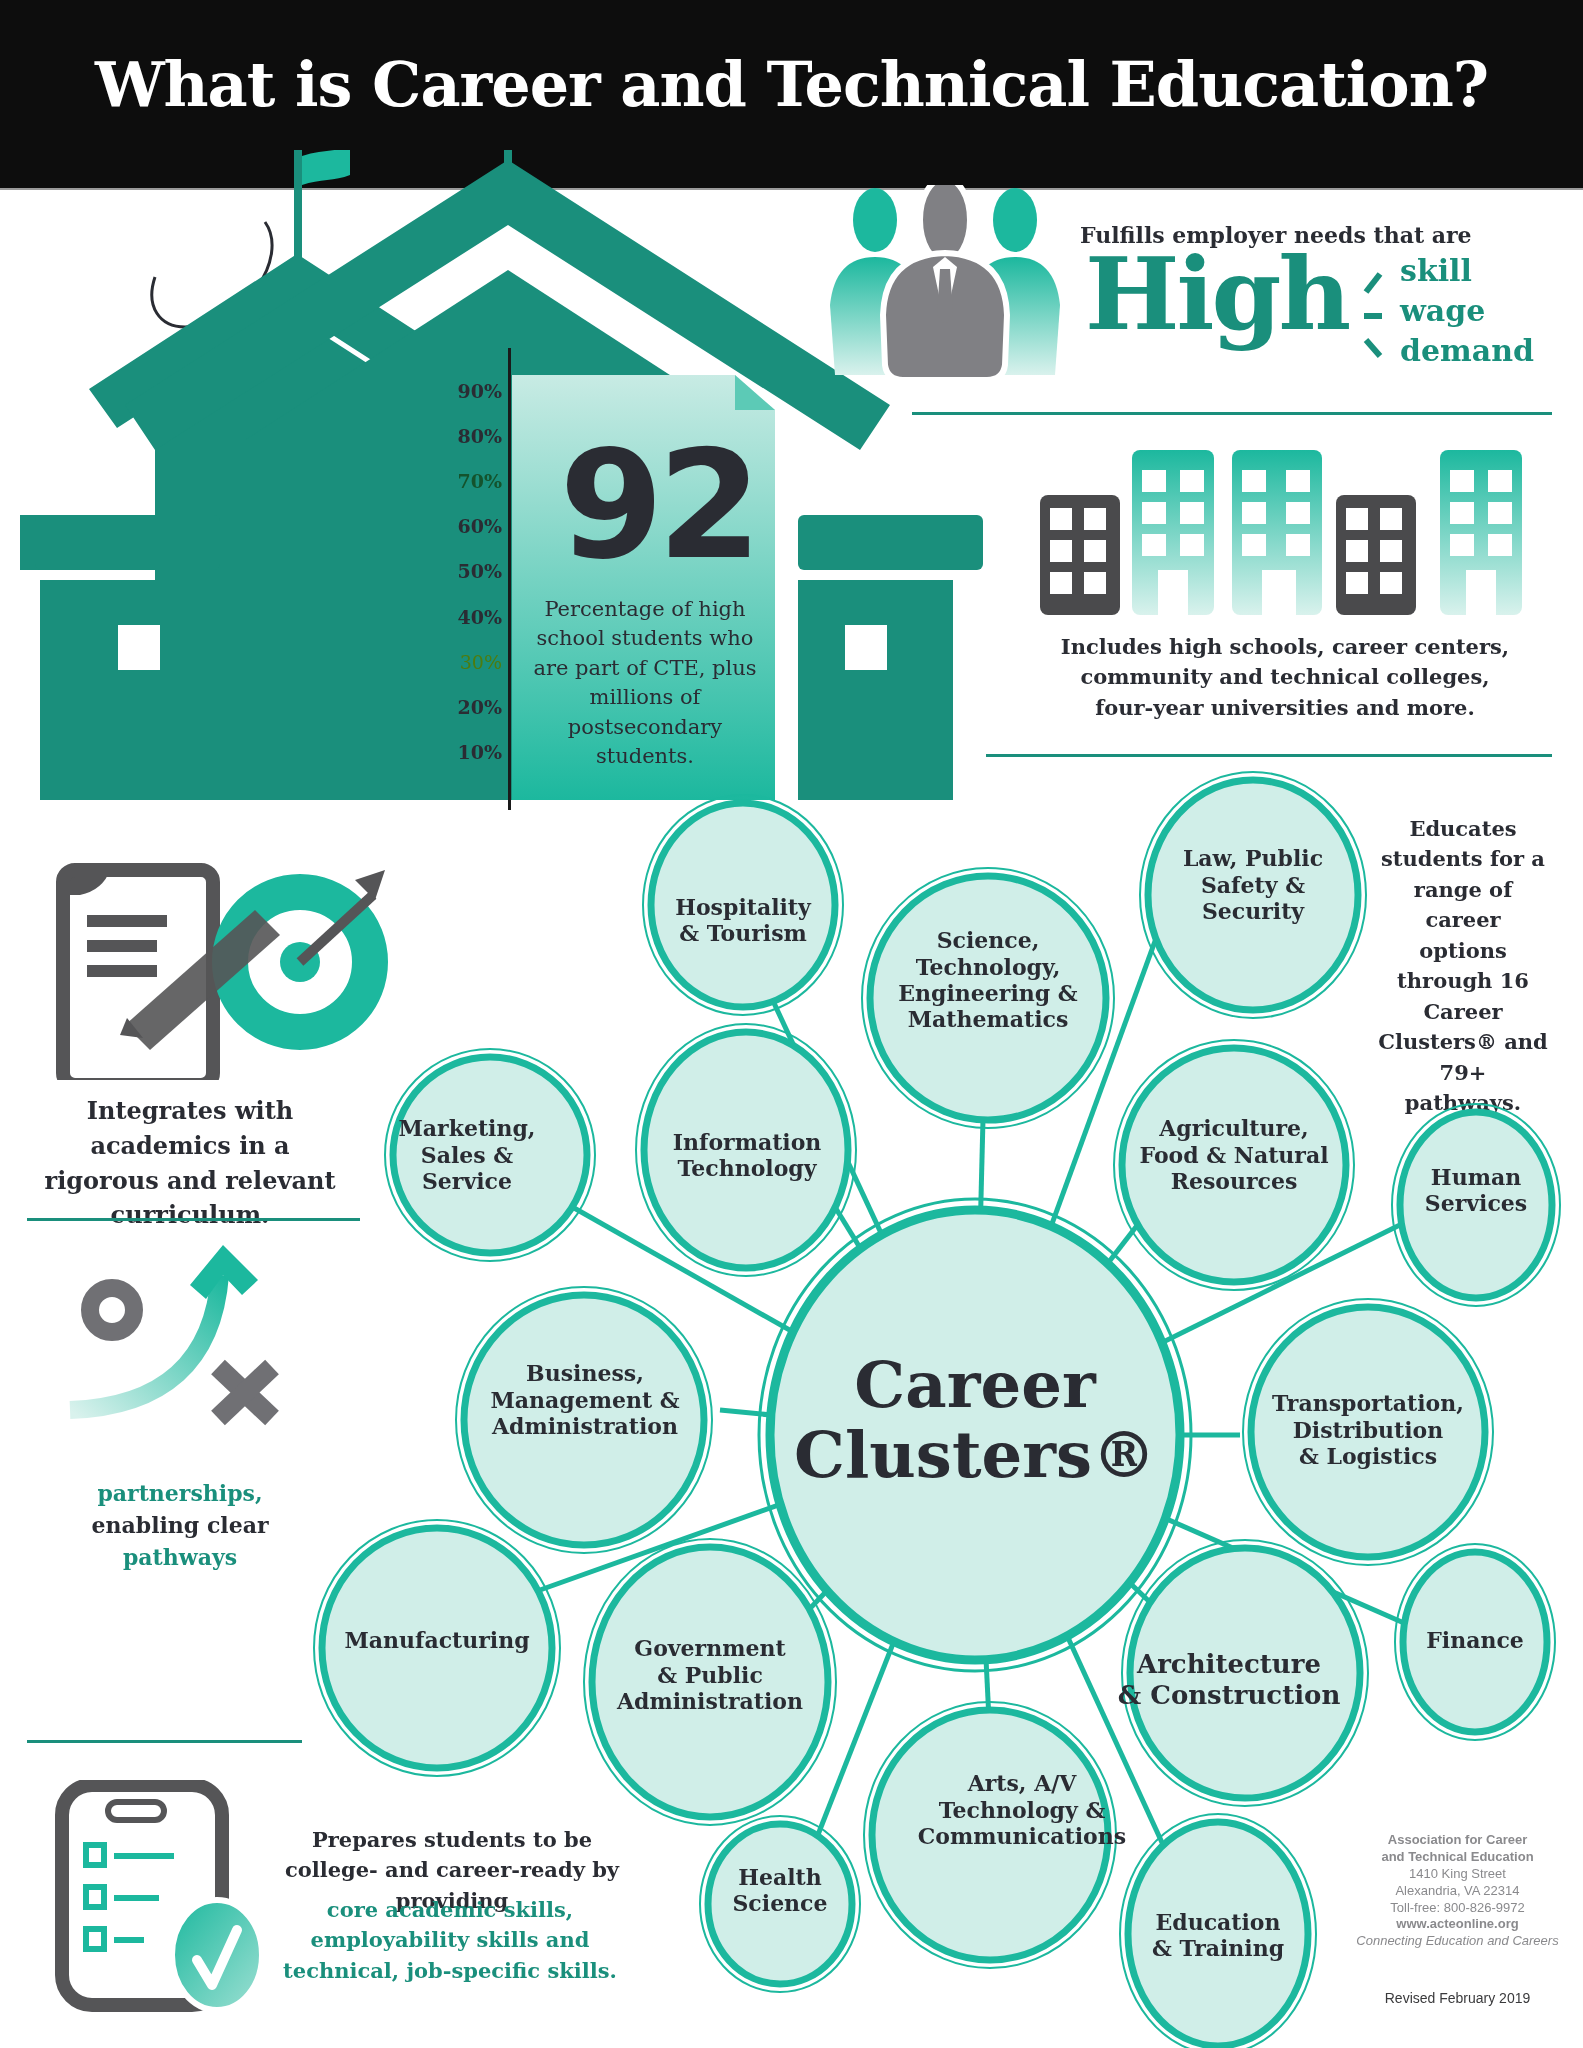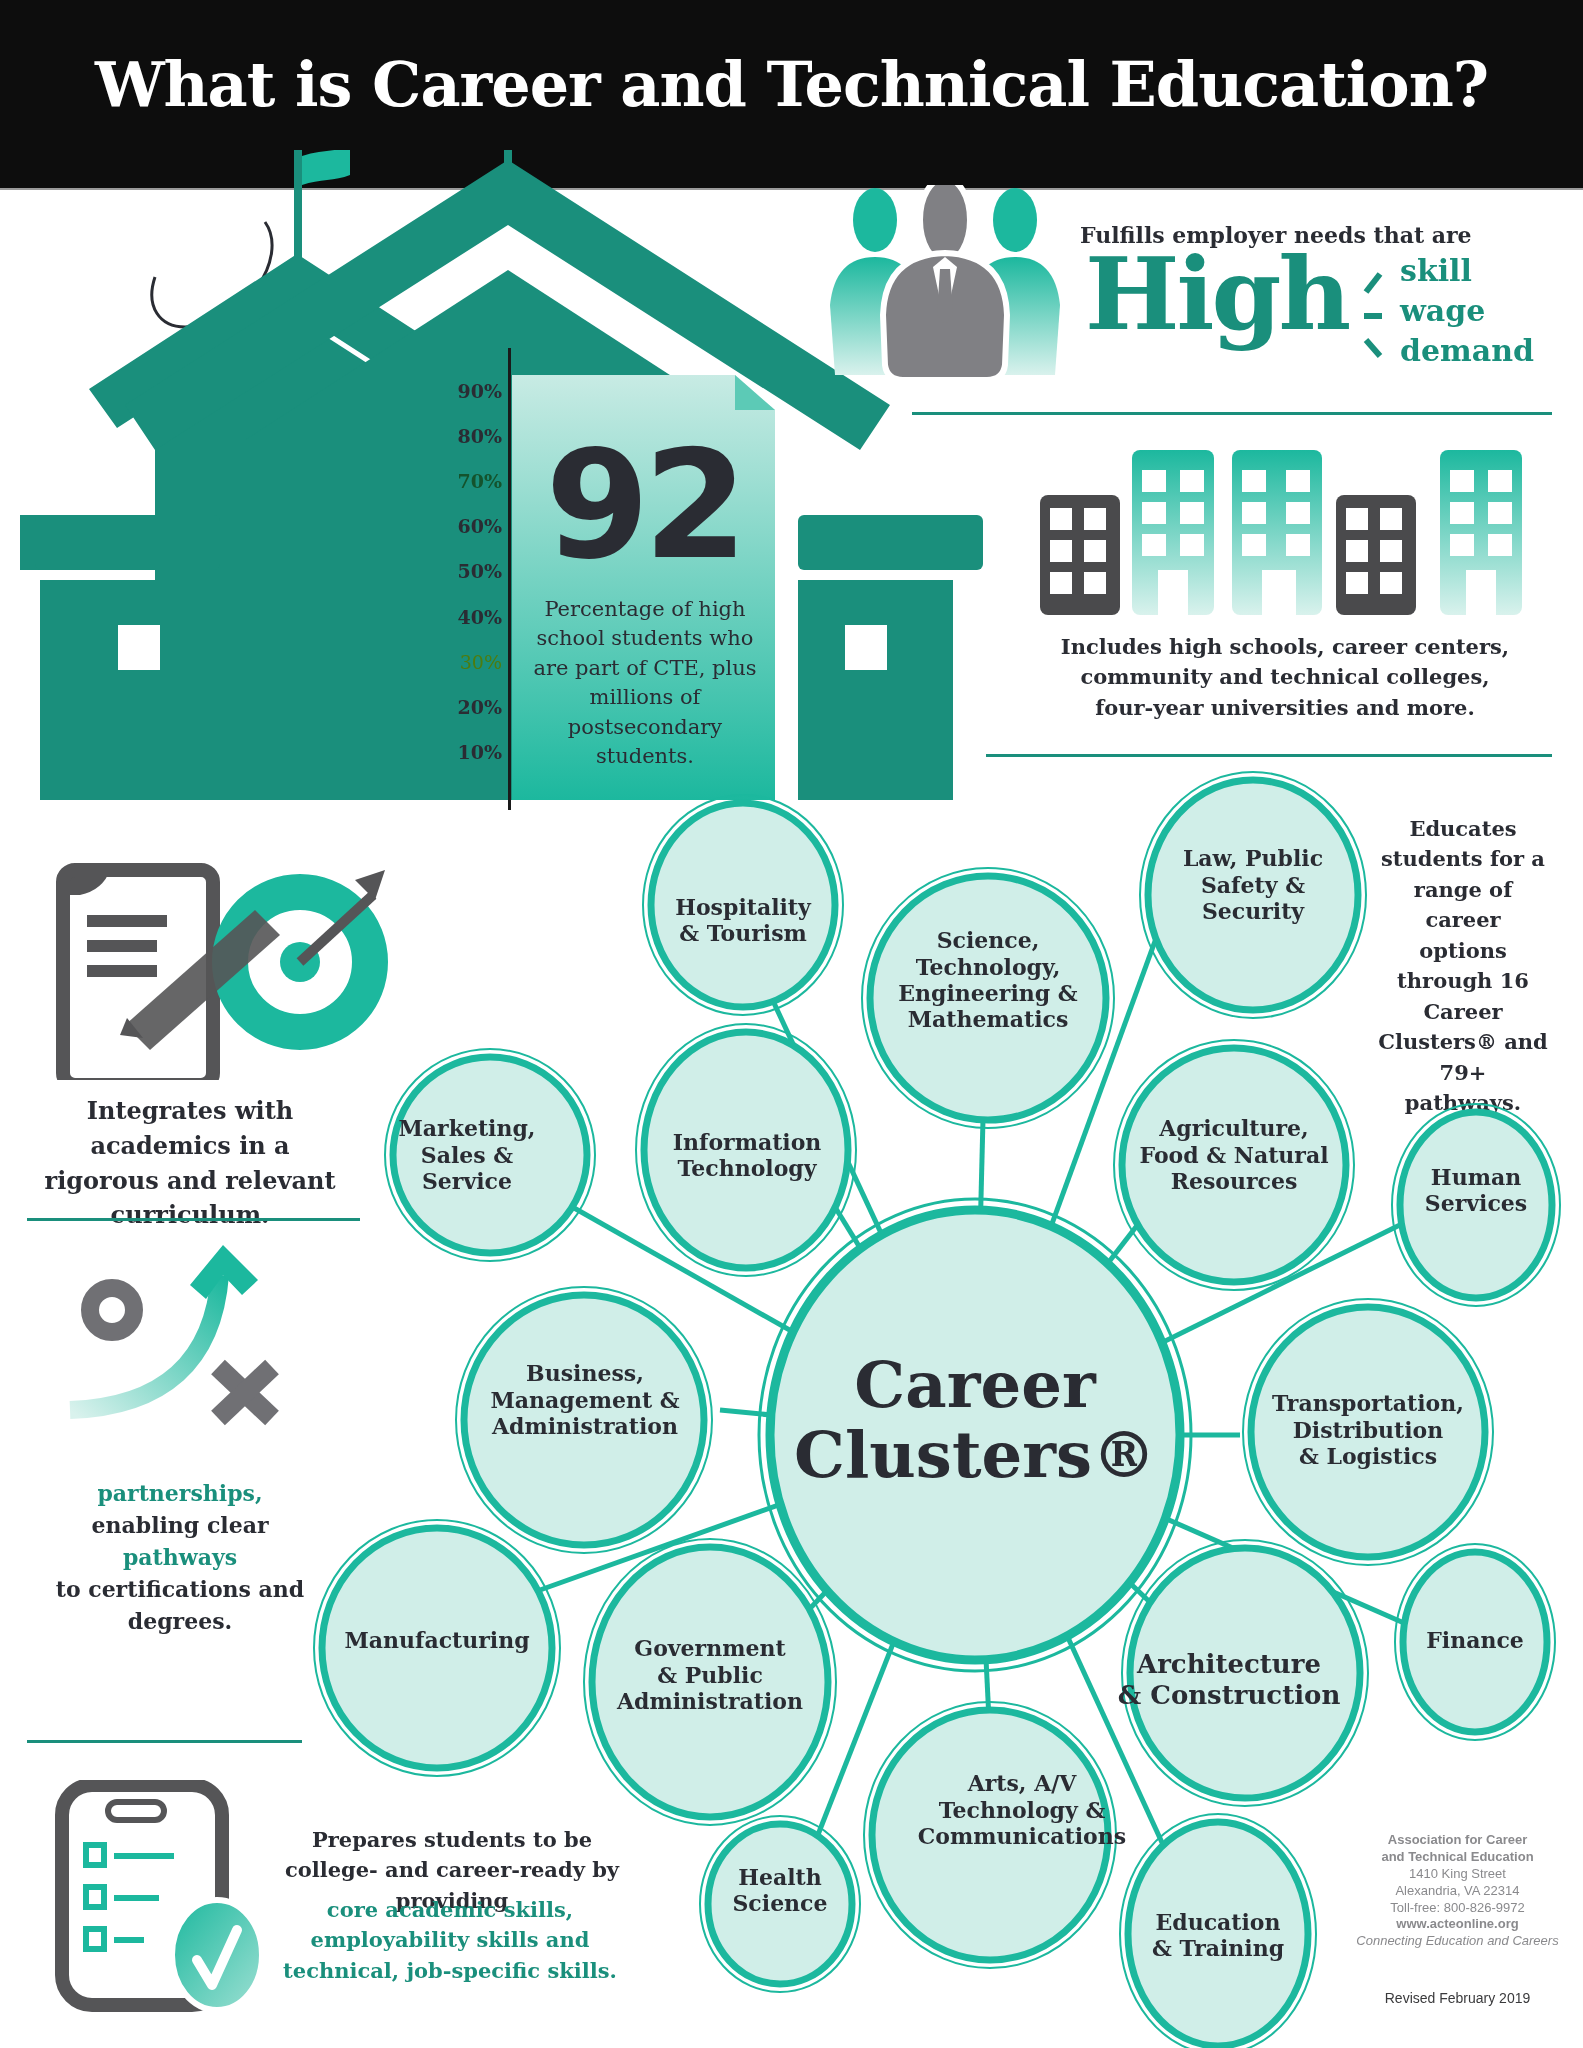--- a/index.html
+++ b/index.html
@@ -67,21 +67,21 @@
   <div style="position:absolute;top:45px;right:0;font-size:19px;font-weight:bold;color:#2a2c33;">80%</div>
   <div style="position:absolute;top:90px;right:0;font-size:19px;font-weight:bold;color:#14532d;">70%</div>
   <div style="position:absolute;top:135px;right:0;font-size:19px;font-weight:bold;color:#2a2c33;">60%</div>
   <div style="position:absolute;top:180px;right:0;font-size:19px;font-weight:bold;color:#2a2c33;">50%</div>
   <div style="position:absolute;top:226px;right:0;font-size:19px;font-weight:bold;color:#2a2c33;">40%</div>
   <div style="position:absolute;top:271px;right:0;font-size:19px;font-weight:normal;color:#4d7c0f;">30%</div>
   <div style="position:absolute;top:316px;right:0;font-size:19px;font-weight:bold;color:#2a2c33;">20%</div>
   <div style="position:absolute;top:361px;right:0;font-size:19px;font-weight:bold;color:#2a2c33;">10%</div>
 </div>
 
-<div class="abs" style="left:512px;top:430px;width:263px;text-align:center;font-family:'DejaVu Sans',sans-serif;font-weight:bold;font-size:150px;line-height:1;color:#2a2c33;letter-spacing:-6px;">92</div>
+<div class="abs" style="left:512px;top:430px;width:263px;text-align:center;font-family:'DejaVu Sans',sans-serif;font-weight:bold;font-size:150px;line-height:1;color:#2a2c33;letter-spacing:-6px;padding-left:14px;">92</div>
 <div class="abs txt dark" style="left:530px;top:595px;width:230px;font-size:21px;line-height:1.4;">Percentage of high school students who are part of CTE, plus millions of postsecondary students.</div>
 
 <svg class="abs" style="left:825px;top:185px" width="240" height="200">
   <defs>
       <linearGradient id="tg" x1="0" y1="0" x2="0" y2="1">
         <stop offset="0" stop-color="#1cb89e"></stop>
         <stop offset="1" stop-color="#d9f2ed"></stop>
       </linearGradient>
     </defs>
   <ellipse cx="50" cy="35" rx="22" ry="32" fill="#1cb89e"></ellipse>
@@ -184,21 +184,20 @@
   <circle cx="52" cy="75" r="22" fill="none" stroke="#707074" stroke-width="18"></circle>
   <path d="M10 175 Q150 170 160 40" stroke="url(#ag)" stroke-width="18" fill="none"></path>
   <polygon points="130,50 163,10 198,45 182,60 163,40 146,64" fill="#1cb89e"></polygon>
   <line x1="158" y1="132" x2="212" y2="183" stroke="#707074" stroke-width="20"></line>
   <line x1="212" y1="132" x2="158" y2="183" stroke="#707074" stroke-width="20"></line>
 </svg>
 <div class="abs txt" style="left:30px;top:1478px;width:300px;font-size:22px;line-height:1.45;font-weight:bold;">
   <div class="teal">partnerships,</div>
   <div class="dark">enabling clear</div>
   <div class="teal">pathways</div>
-  <div class="dark">to certifications and degrees.</div>
 </div>
 <div class="abs rule" style="left:27px;top:1740px;width:275px;"></div>
 
 <svg class="abs" style="left:52px;top:1780px" width="230" height="240">
   <defs>
       <linearGradient id="cg" x1="0" y1="0" x2="1" y2="1">
         <stop offset="0" stop-color="#1cb89e"></stop>
         <stop offset="1" stop-color="#9ee0d3"></stop>
       </linearGradient>
     </defs>

